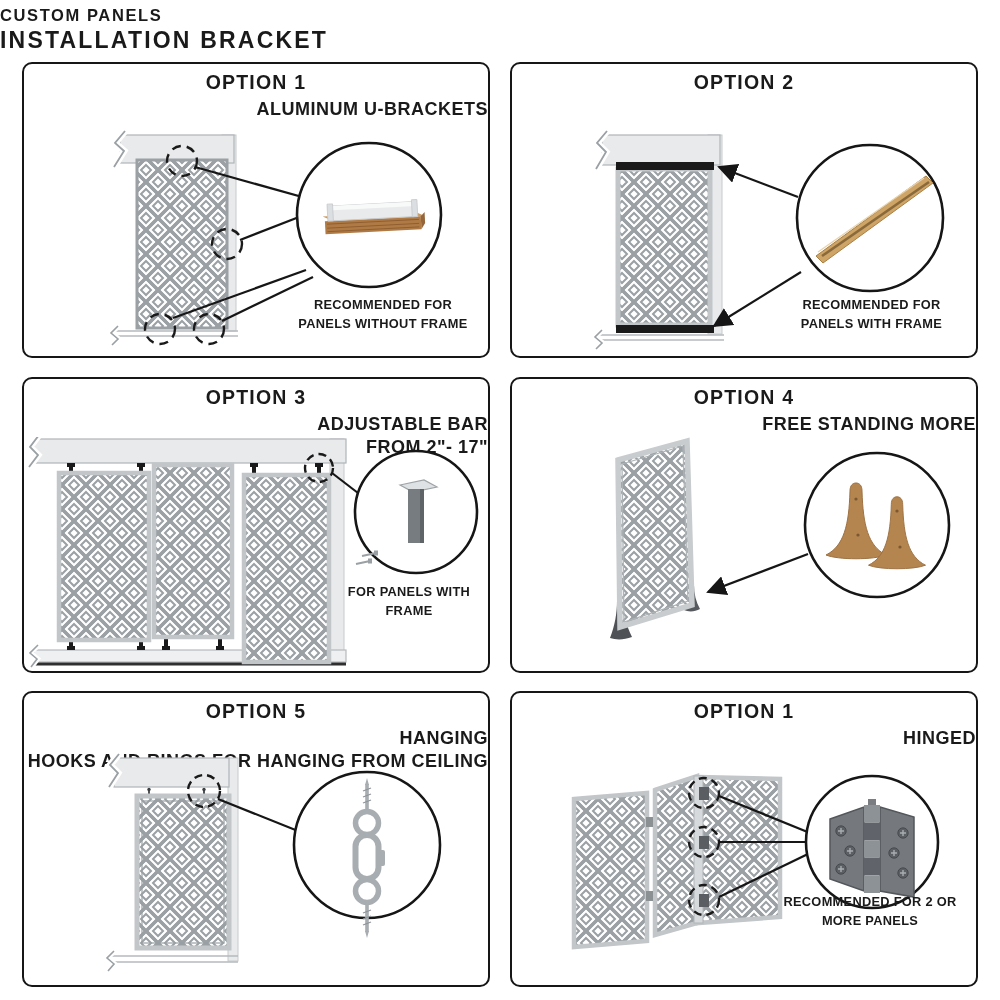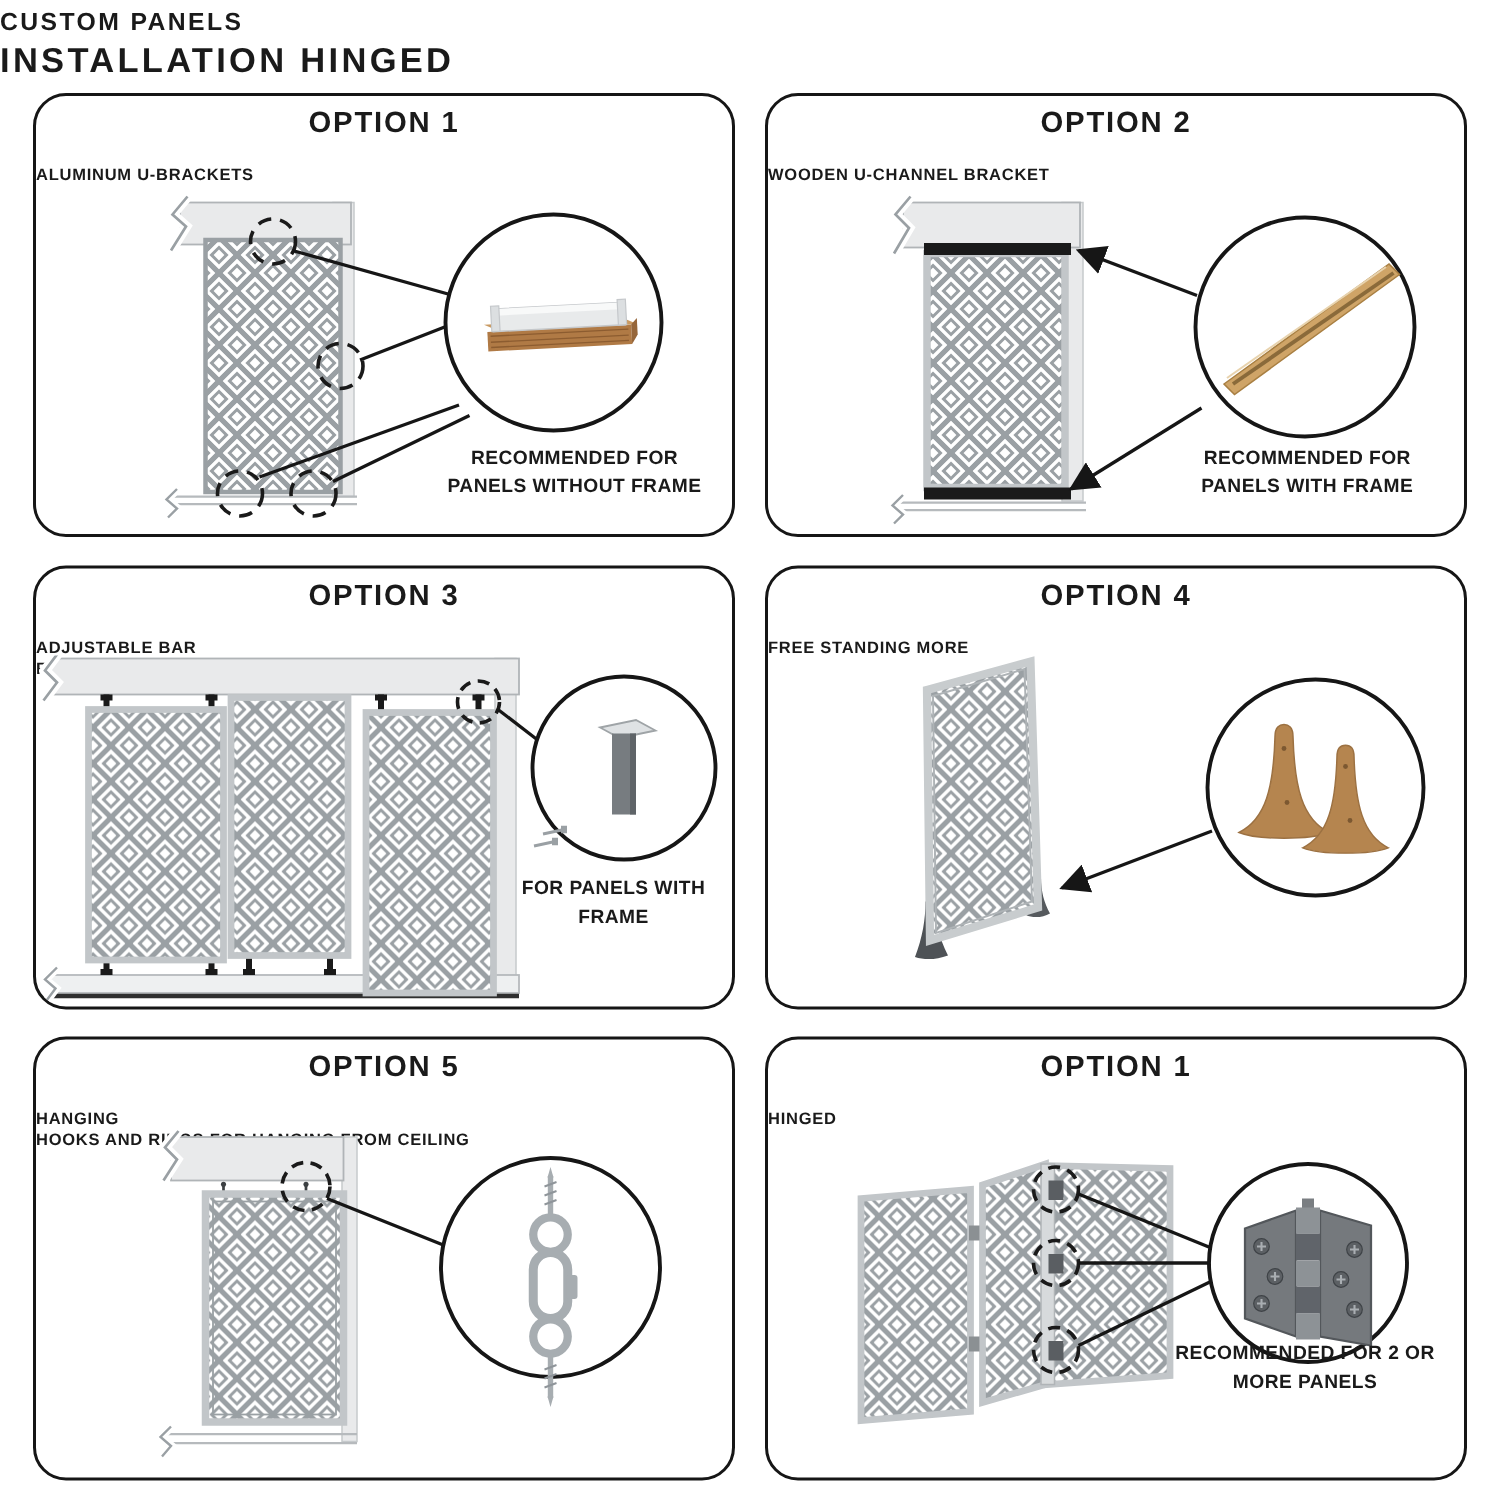--- a/index.html
+++ b/index.html
@@ -1,25 +1,25 @@
 <!DOCTYPE html>
 <html><head>
 <meta charset="utf-8">
 <style>
   html,body{margin:0;padding:0;background:#ffffff;}
   body{width:1000px;height:1000px;position:relative;font-family:"Liberation Sans",sans-serif;color:#1a1a1a;}
   .hdr{position:absolute;top:6px;left:0;width:1000px;}
   .h1{font-size:16.5px;font-weight:700;letter-spacing:1.6px;}
   .h2{font-size:23px;font-weight:700;letter-spacing:2.2px;margin-top:2px;}
-  .box{position:absolute;width:468px;height:296px;border:2.5px solid #161616;border-radius:22px;background:#fff;box-sizing:border-box;overflow:hidden;}
+  .box{position:absolute;width:468px;height:296px;border:2.5px solid #161616;border-radius:10px;background:#fff;box-sizing:border-box;overflow:hidden;}
   #b1{left:22px;top:62px}  #b2{left:510px;top:62px}
   #b3{left:22px;top:377px} #b4{left:510px;top:377px}
   #b5{left:22px;top:691px} #b6{left:510px;top:691px}
   .t1{text-align:center;font-size:19.5px;font-weight:700;letter-spacing:1.2px;margin-top:7px;}
-  .t2{text-align:left;font-size:11px;font-weight:700;letter-spacing:.5px;line-height:1.3;white-space:pre-line;margin-top:16px;}
+  .t2{text-align:right;font-size:18px;font-weight:700;letter-spacing:.5px;line-height:1.3;white-space:pre-line;margin-top:4px;}
   .illus{position:absolute;left:2px;top:58px;width:460px;height:234px;}
   .note{position:absolute;text-align:center;font-size:12.8px;font-weight:700;letter-spacing:.3px;line-height:1.45;white-space:pre-line;}
   .n1{left:252px;top:232px;width:214px}
   .n2{left:252px;top:232px;width:215px}
   .n3{left:305px;top:204px;width:160px}
   .n6{left:250px;top:200px;width:216px}
 </style>
 </head>
 <body>
 
@@ -43,21 +43,21 @@
       </g>
     </pattern>
     <marker id="arrow" viewBox="0 0 10 10" refX="9" refY="5" markerWidth="9" markerHeight="9" orient="auto-start-reverse">
       <path d="M0 0 L10 5 L0 10 Z" fill="#161616"></path>
     </marker>
   </defs>
 </svg>
 
 <div class="hdr">
   <div class="h1">CUSTOM PANELS</div>
-  <div class="h2">INSTALLATION HINGED</div>
+  <div class="h2">INSTALLATION BRACKET</div>
 </div>
 
 <section class="box" id="b1">
   <div class="t1">OPTION 1</div>
   <div class="t2">ALUMINUM U-BRACKETS</div>
   <svg class="illus" viewBox="0 0 460 234">
     <rect x="196" y="13" width="14" height="196" fill="#e9eaeb" stroke="#c6cacc" stroke-width="1"></rect>
     <rect x="94" y="13" width="114" height="28" fill="#e9eaeb" stroke="#b0b4b7" stroke-width="1.2"></rect>
     <g stroke="#b6babd" stroke-width="1.5">
       <line x1="88" y1="209" x2="212" y2="209"></line>
@@ -95,21 +95,20 @@
       <rect x="302" y="80" width="5.5" height="17" fill="#dcdfe1" stroke="#c5c8cb" stroke-width="0.8"></rect>
       <rect x="386.5" y="80" width="5.5" height="17" fill="#dcdfe1" stroke="#c5c8cb" stroke-width="0.8"></rect>
     </g>
   </svg>
   <div class="note n1">RECOMMENDED FOR
 PANELS WITHOUT FRAME</div>
 </section>
 
 <section class="box" id="b2">
   <div class="t1">OPTION 2</div>
-  <div class="t2">WOODEN U-CHANNEL BRACKET</div>
   <svg class="illus" viewBox="0 0 460 234">
     <rect x="194" y="13" width="14" height="199" fill="#e9eaeb" stroke="#c6cacc" stroke-width="1"></rect>
     <rect x="88" y="13" width="118" height="30" fill="#e9eaeb" stroke="#b0b4b7" stroke-width="1.2"></rect>
     <g stroke="#b6babd" stroke-width="1.5">
       <line x1="84" y1="213" x2="210" y2="213"></line>
         <line x1="84" y1="218" x2="210" y2="218"></line>
     </g>
     <rect x="104" y="47" width="92" height="156" fill="url(#lat)" stroke="#c2c6c9" stroke-width="5"></rect>
     <rect x="102" y="40" width="98" height="8" fill="#1a1a1a"></rect>
     <rect x="102" y="203" width="98" height="8" fill="#1a1a1a"></rect>

